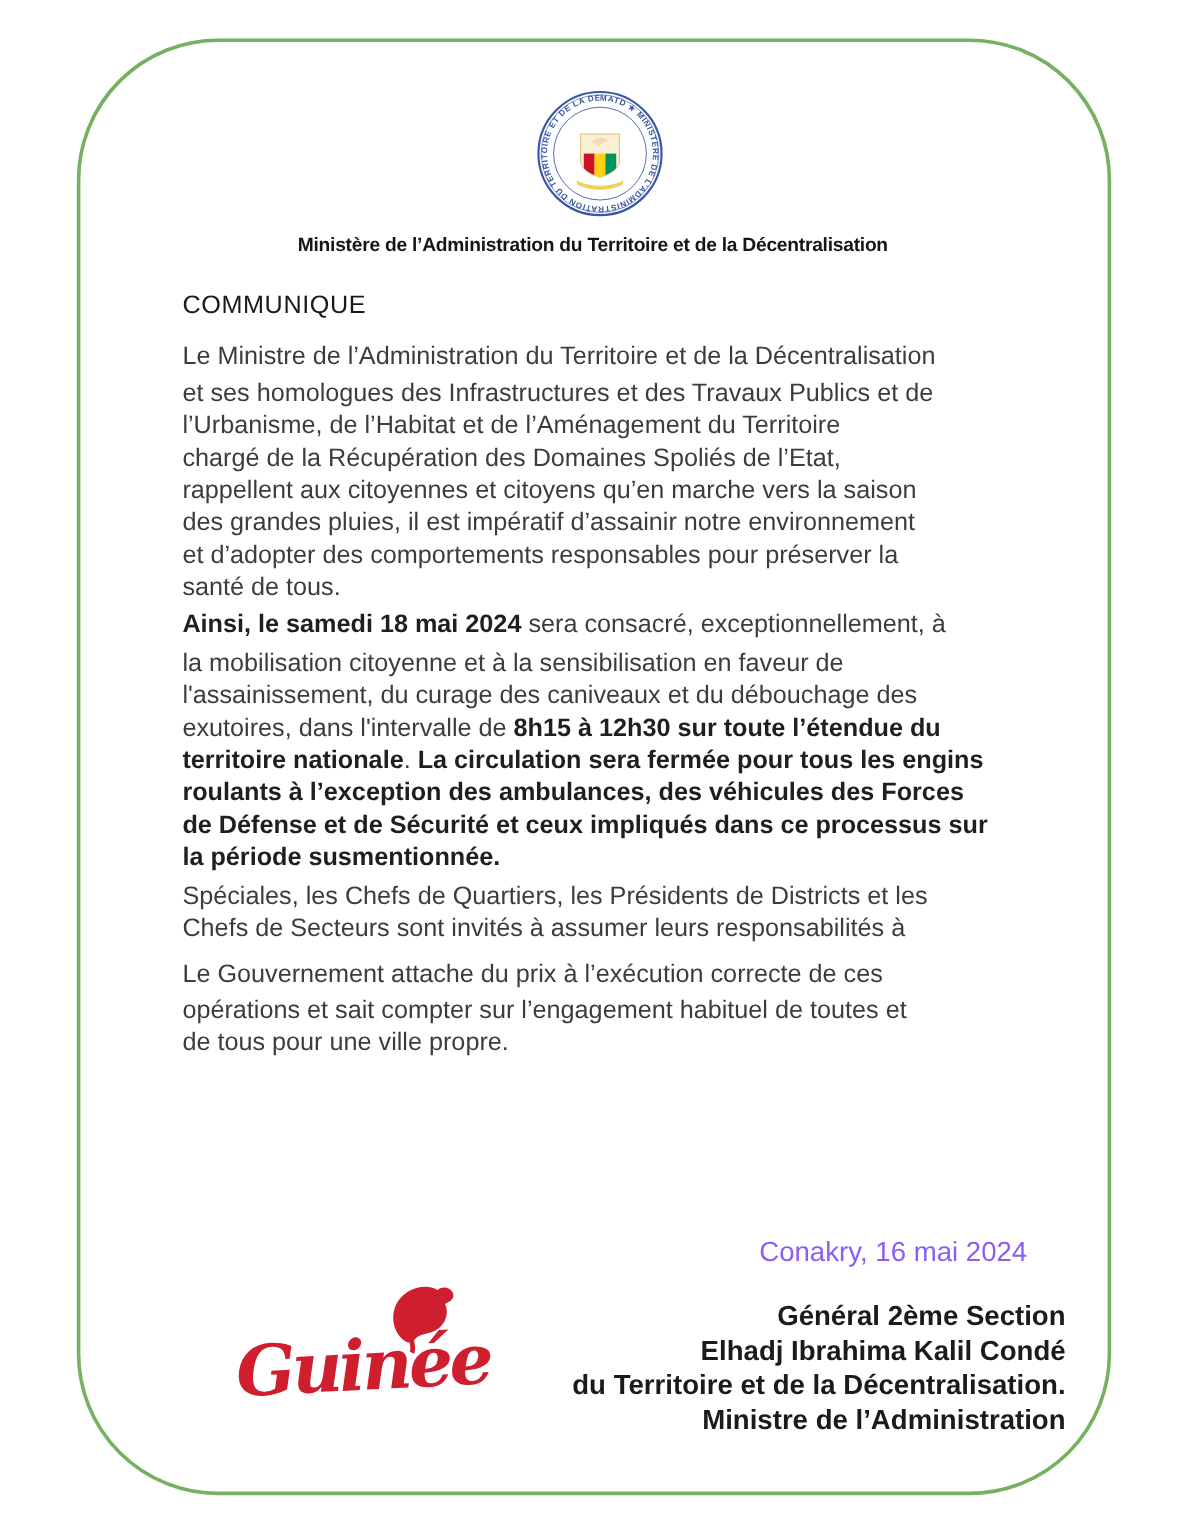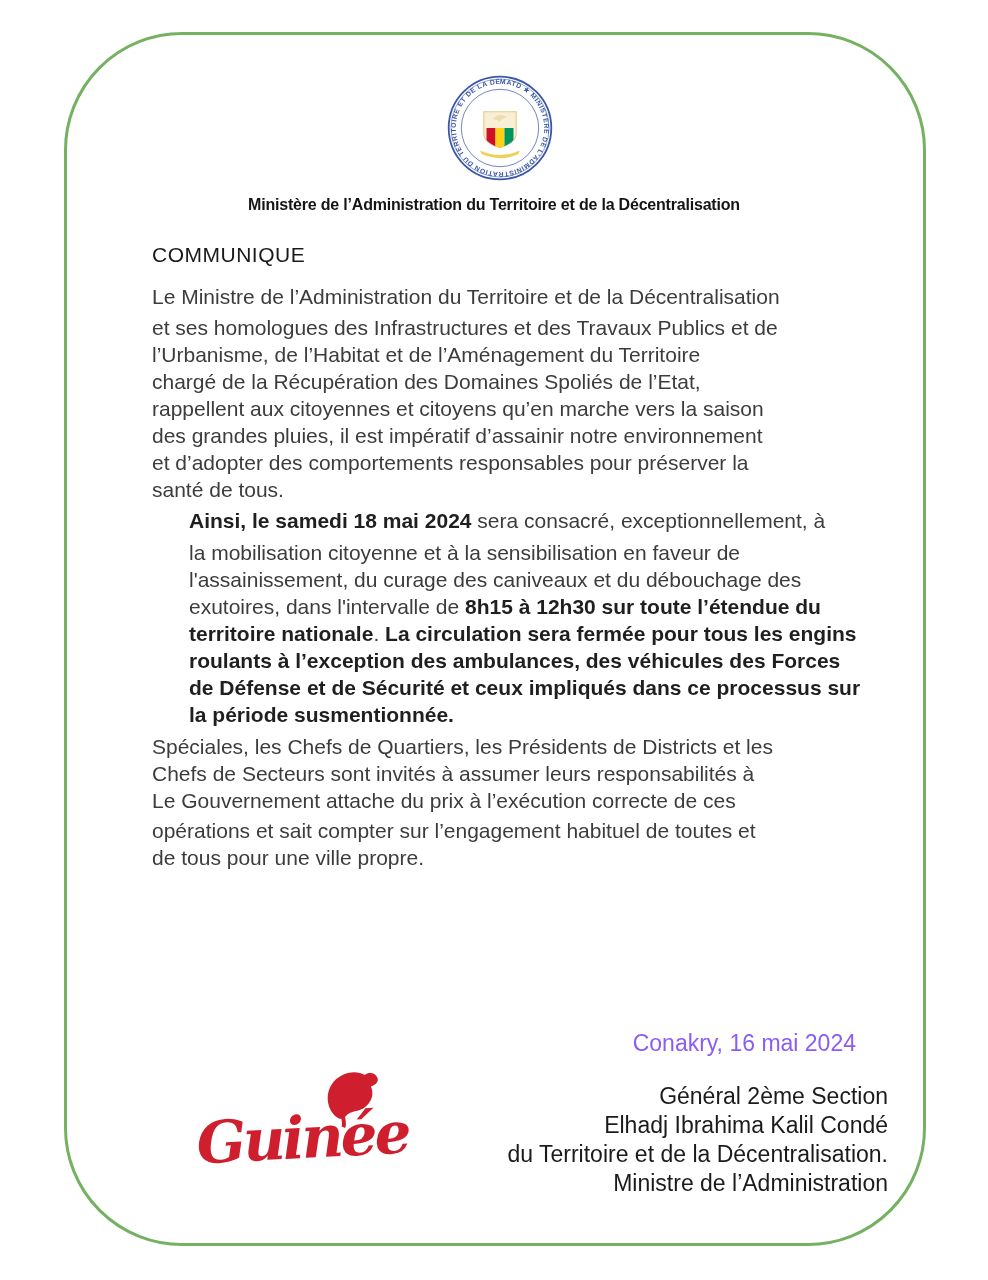--- a/index.html
+++ b/index.html
@@ -19,28 +19,28 @@
   .doc-subtitle{
     position:absolute;left:152px;top:243px;
     font-size:21px;font-weight:normal;color:#1a1a1a;letter-spacing:0.5px;
   }
   .body-text{
     position:absolute;left:152px;top:283px;width:768px;
     font-size:21px;line-height:27px;color:#3c3c3c;
   }
   .blk{white-space:pre-wrap;margin:0;}
   .blk b,.blk .bold{font-weight:bold;color:#1f1f1f;}
-  .mb4{margin-bottom:4px;} .mb5{margin-bottom:5px;margin-left:37px;} .mb11{} .mb3{margin-bottom:3px;}
+  .mb4{margin-bottom:4px;} .mb5{margin-bottom:5px;} .mb11{margin-bottom:11px;} .mb3{margin-bottom:3px;}
   .dateline{
     position:absolute;top:1030px;right:132px;
     font-size:23px;color:#8b5cf6;text-align:center;
   }
   .signature{
     position:absolute;top:1082px;right:100px;text-align:right;
-    font-size:23px;line-height:29px;font-weight:normal;color:#1b1b1b;
+    font-size:23px;line-height:29px;font-weight:bold;color:#1b1b1b;
   }
   .guinee-logo{
     position:absolute;left:198px;top:1108px;width:250px;height:110px;
     transform:rotate(-3deg);
   }
   .guinee-text{
     font-family:"DejaVu Serif",serif;font-style:italic;font-weight:bold;
     font-size:58px;color:#cf1f2e;letter-spacing:-3px;line-height:1;
   }
   .guinee-head{position:absolute;left:118px;top:-42px;width:76px;height:64px;}

